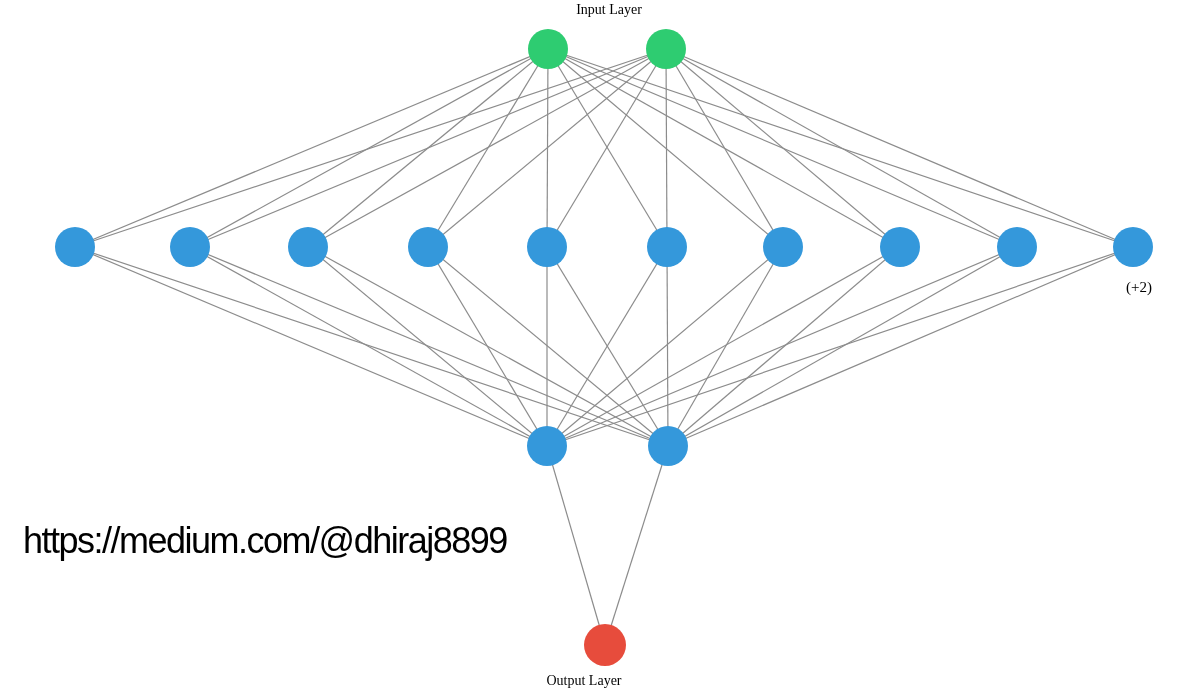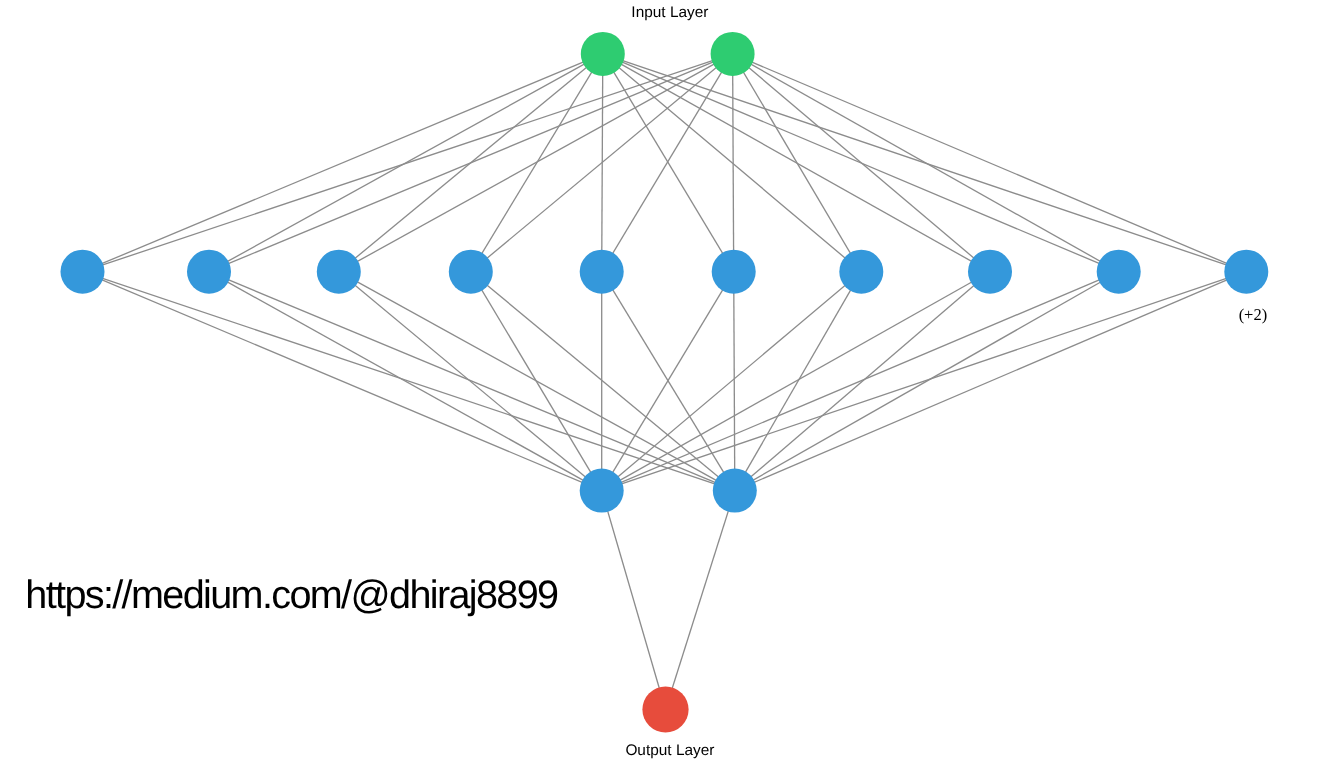--- a/index.html
+++ b/index.html
@@ -16,27 +16,27 @@
     font-family: "Liberation Serif", serif;
   }
   #network-svg {
     position: absolute;
     left: 0;
     top: 0;
   }
   .layer-label {
     position: absolute;
     transform: translateX(-50%);
-    font-family: Liberation Sans, sans-serif;
+    font-family: Liberation Serif, serif;
     font-size: 14px;
     color: #000000;
     white-space: nowrap;
   }
   .label-top    { left: 609px; top: 2px; }
-  .label-bottom { left: 609px; top: 673px; }
+  .label-bottom { left: 584px; top: 673px; }
   .overflow-note {
     position: absolute;
     left: 1139px;
     top: 279px;
     transform: translateX(-50%);
     font-family: "Liberation Serif", serif;
     font-size: 15px;
     color: #000000;
     white-space: nowrap;
   }

